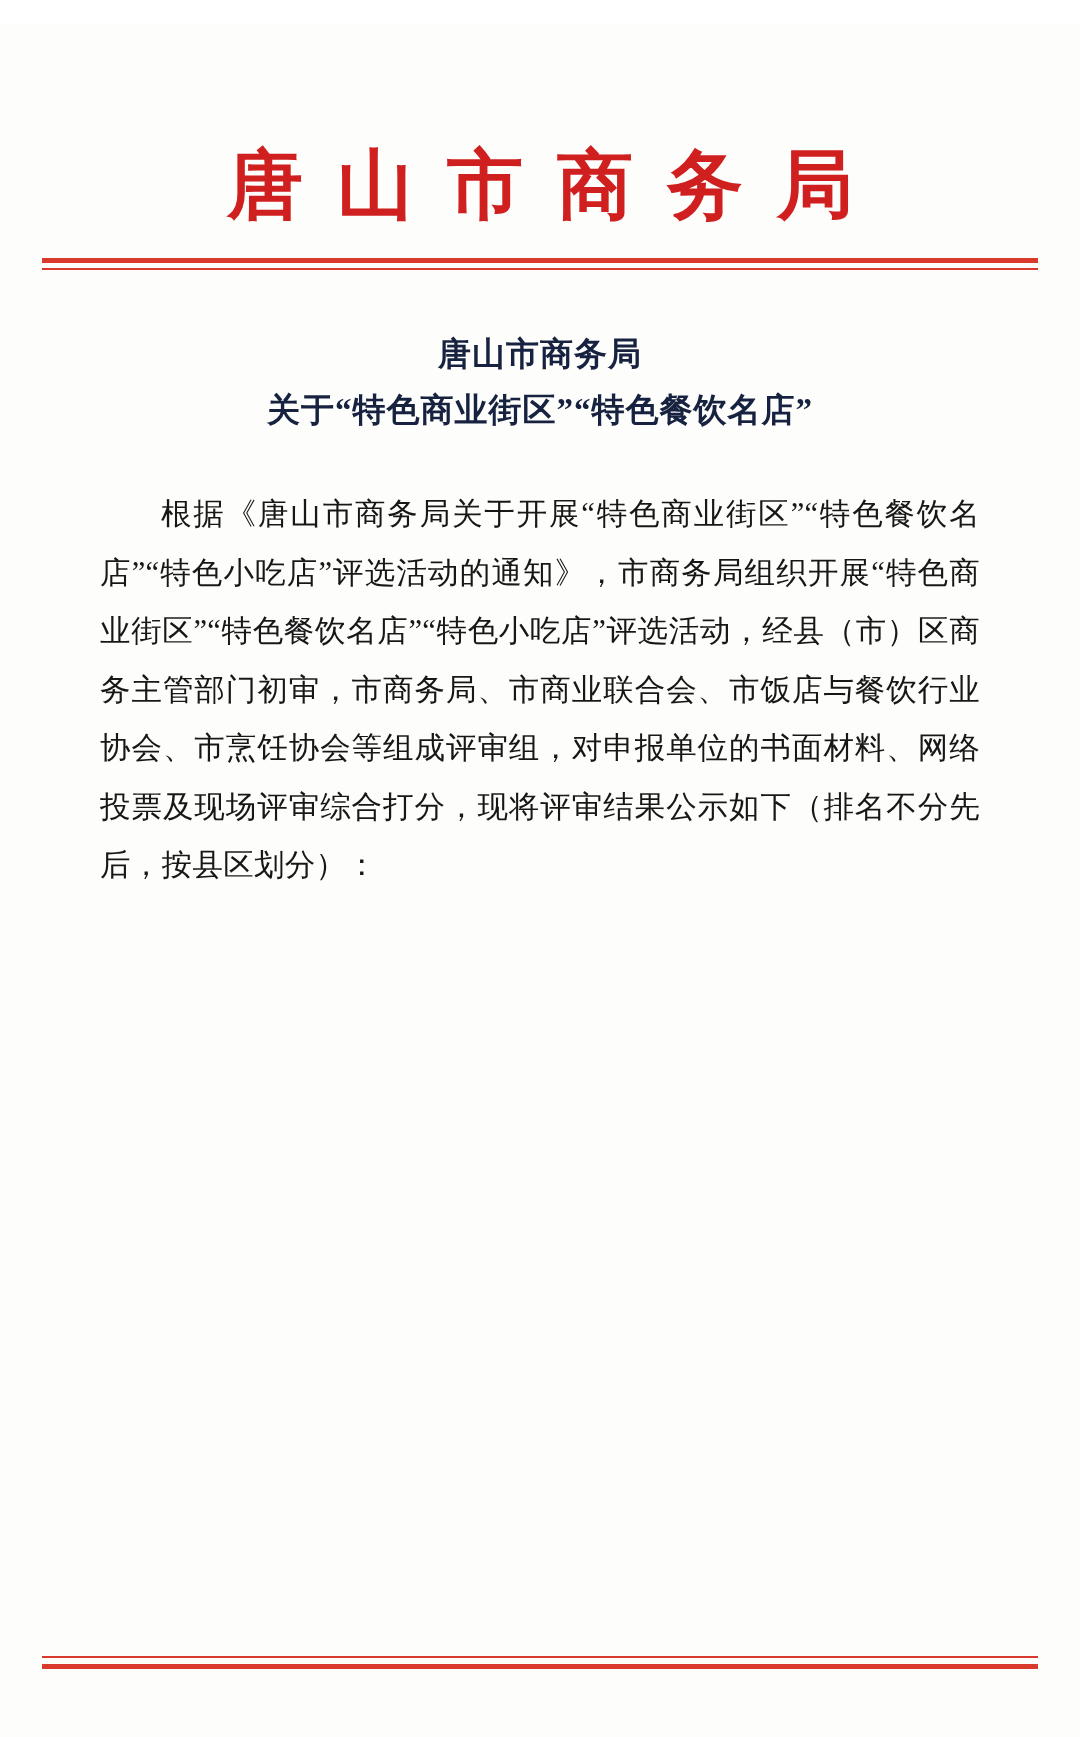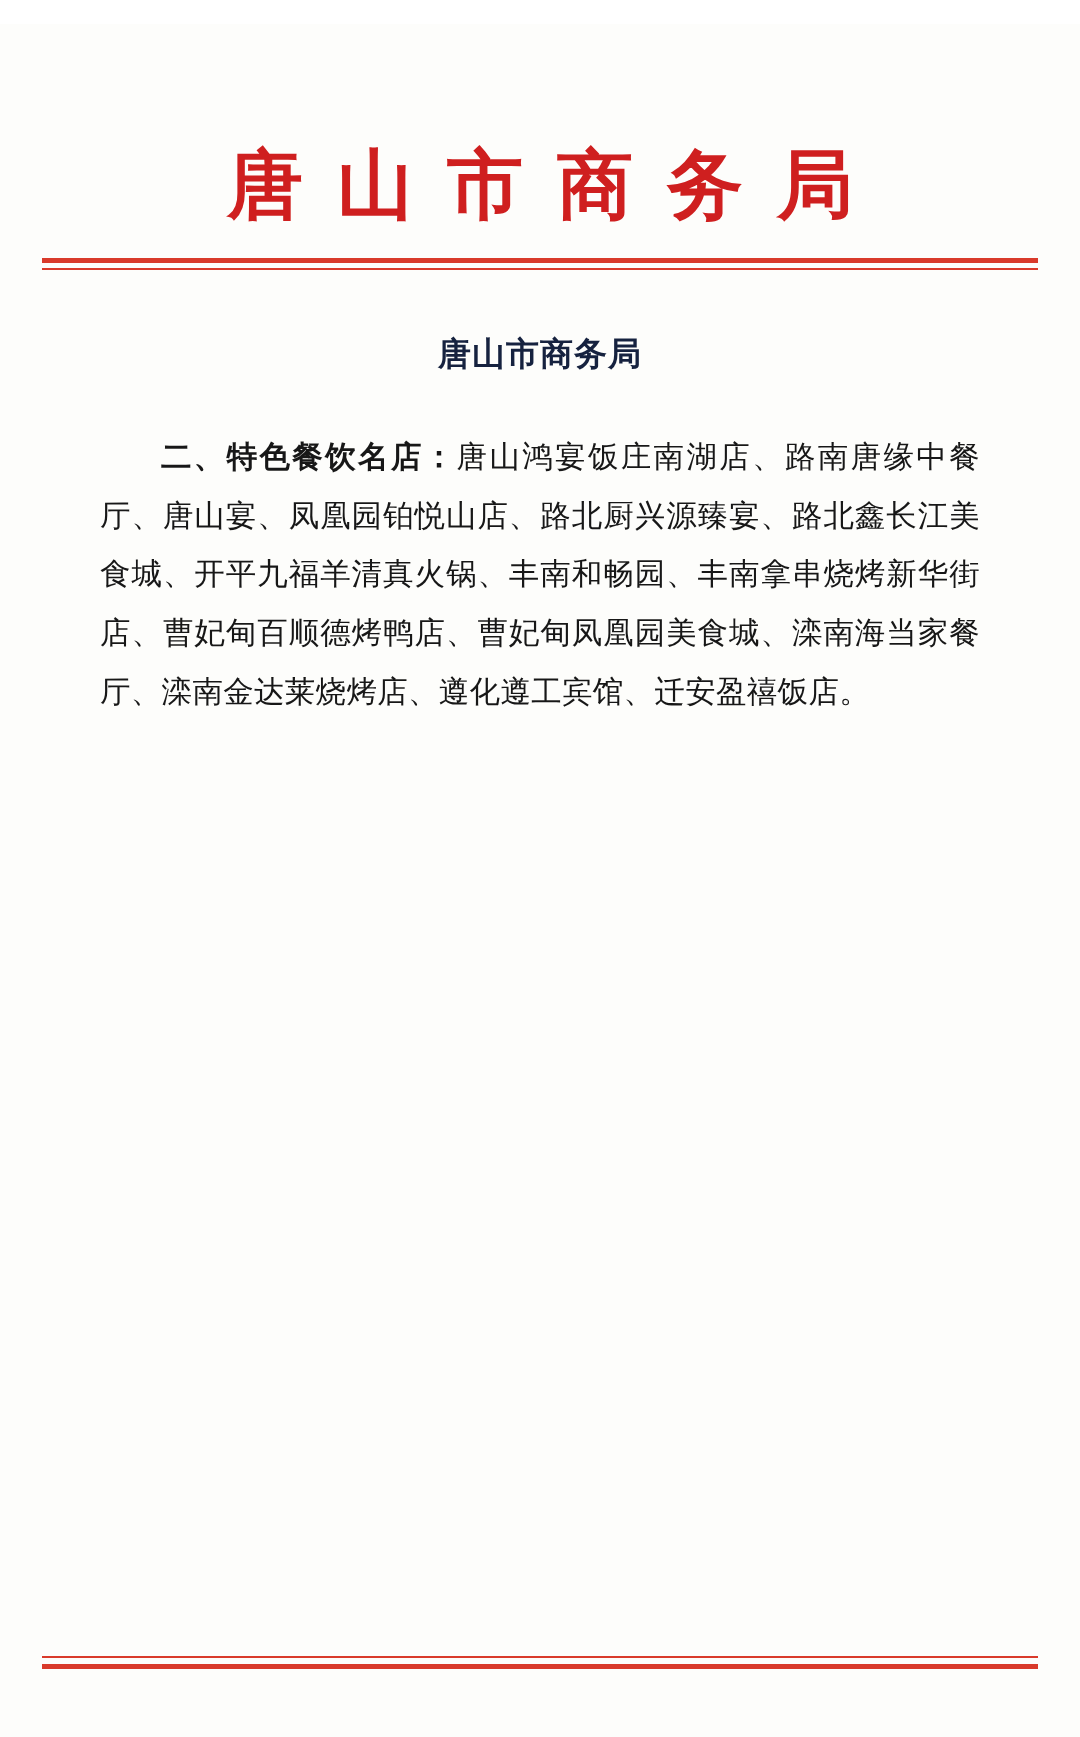--- a/index.html
+++ b/index.html
@@ -125,26 +125,27 @@
   </div>
 
   <div class="rule-group">
     <div class="rule-thick"></div>
     <div class="rule-gap"></div>
     <div class="rule-thin"></div>
   </div>
 
   <div class="doc-title">
     <span class="line">唐山市商务局</span>
+    <span class="line">关于“特色商业街区”“特色餐饮名店”</span>
   </div>
 
   <div class="body-text">
+    <p>根据《唐山市商务局关于开展“特色商业街区”“特色餐饮名店”“特色小吃店”评选活动的通知》，市商务局组织开展“特色商业街区”“特色餐饮名店”“特色小吃店”评选活动，经县（市）区商务主管部门初审，市商务局、市商业联合会、市饭店与餐饮行业协会、市烹饪协会等组成评审组，对申报单位的书面材料、网络投票及现场评审综合打分，现将评审结果公示如下（排名不分先后，按县区划分）：</p>
 
 
-    <p><span class="lead">二、</span><span class="lead">特色餐饮名店：</span><span>唐山鸿宴饭庄南湖店、路南唐缘中餐厅、唐山宴、凤凰园铂悦山店、路北厨兴源臻宴、路北鑫长江美食城、开平九福羊清真火锅、丰南和畅园、丰南拿串烧烤新华街店、曹妃甸百顺德烤鸭店、曹妃甸凤凰园美食城、滦南海当家餐厅、滦南金达莱烧烤店、遵化遵工宾馆、迁安盈禧饭店。</span></p>
 
   </div>
 
   <div class="footer-rules">
     <div class="rule-thin"></div>
     <div class="rule-gap"></div>
     <div class="rule-thick"></div>
   </div>
 
 </div>

